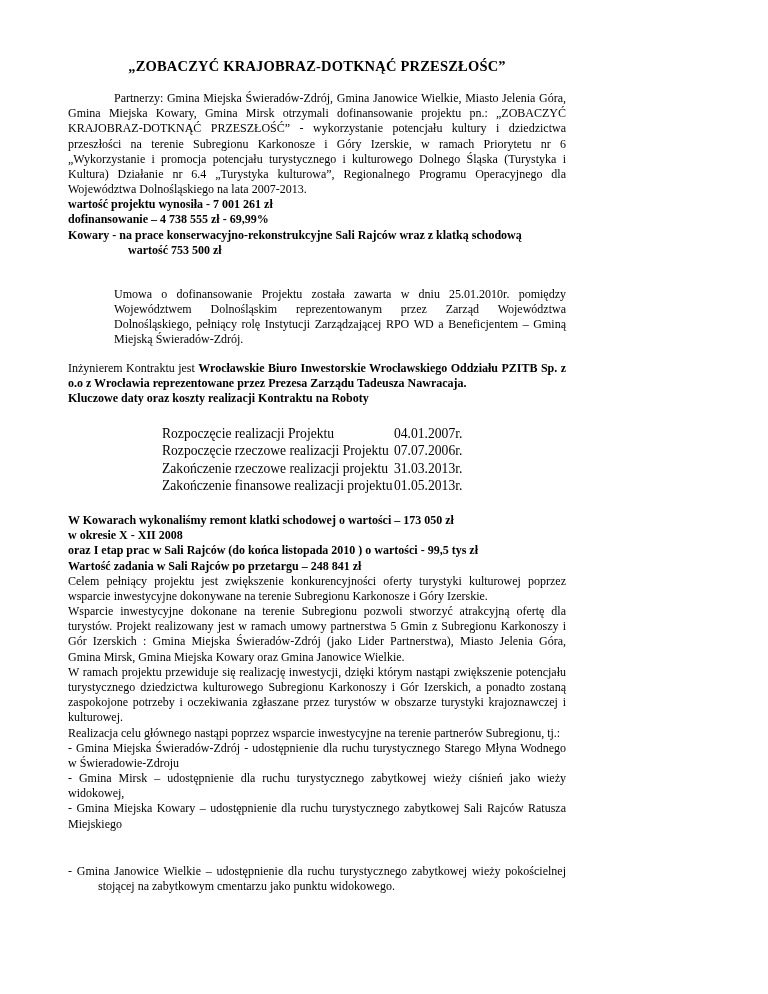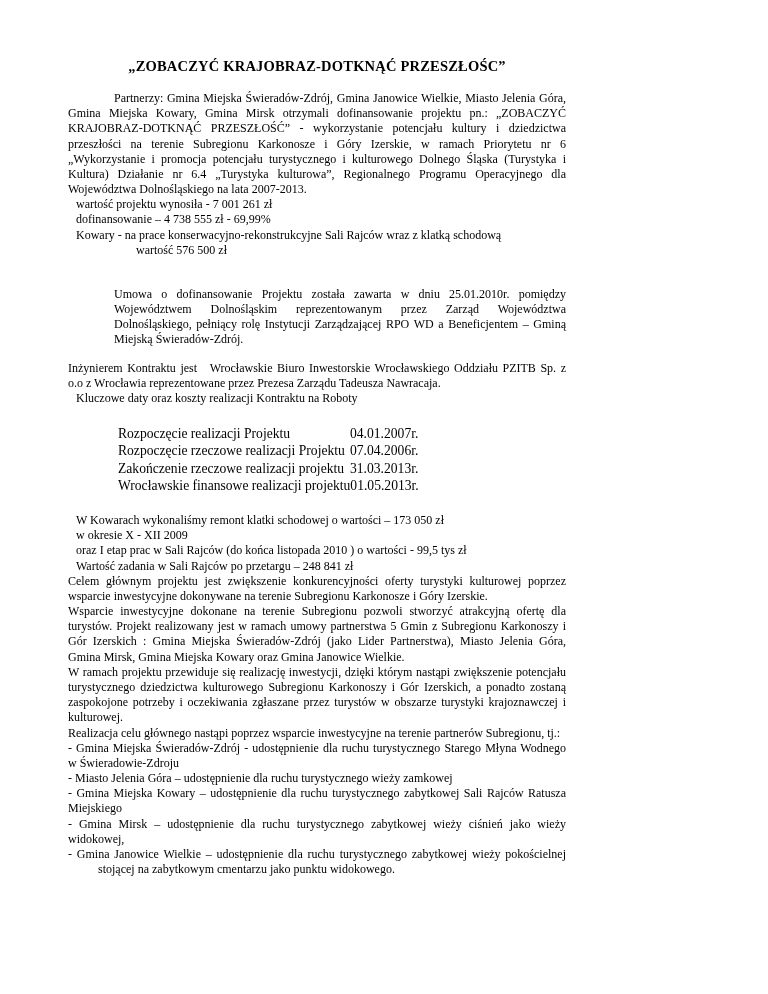--- a/index.html
+++ b/index.html
@@ -32,26 +32,26 @@
     margin: 0;
     font-size: 12px;
     line-height: 1.265;
     text-align: justify;
     text-justify: inter-word;
   }
   .indent-first {
     text-indent: 46px;
   }
   .bold {
-    font-weight: normal;
-    margin-left: 8px;
+    font-weight: bold;
   }
   .hang {
     padding-left: 30px;
     text-indent: -30px;
+    margin-top: 32px;
   }
   .hang2 {
     padding-left: 46px;
     text-indent: 0;
     margin-top: 29px;
   }
   .spacer-md { height: 13px; }
   .spacer-lg { height: 19px; }
   .dates {
     padding-left: 50px;
@@ -59,68 +59,68 @@
     line-height: 1.27;
     text-align: left;
   }
   .dates .row {
     display: block;
     white-space: pre;
   }
   .dates .label {
     display: inline-block;
     min-width: 232px;
+    margin-left: 44px;
   }
   .tight { text-align: left; }
   .just { text-align: justify; }
   .kowary-sub {
     padding-left: 60px;
   }
 </style>
 </head>
 <body>
 
 <div class="page">
 
   <h1 class="doc-title">„ZOBACZYĆ KRAJOBRAZ-DOTKNĄĆ PRZESZŁOŚC”</h1>
 
   <p class="indent-first just">Partnerzy: Gmina Miejska Świeradów-Zdrój, Gmina Janowice Wielkie, Miasto Jelenia Góra, Gmina Miejska Kowary, Gmina Mirsk otrzymali dofinansowanie projektu pn.: „ZOBACZYĆ KRAJOBRAZ-DOTKNĄĆ PRZESZŁOŚĆ” - wykorzystanie potencjału kultury i dziedzictwa przeszłości na terenie Subregionu Karkonosze i Góry Izerskie, w ramach Priorytetu nr 6 „Wykorzystanie i promocja potencjału turystycznego i kulturowego Dolnego Śląska (Turystyka i Kultura) Działanie nr 6.4 „Turystyka kulturowa”, Regionalnego Programu Operacyjnego dla Województwa Dolnośląskiego na lata 2007-2013.</p>
 
   <p class="bold tight">wartość projektu wynosiła  - 7 001 261 zł</p>
   <p class="bold tight">dofinansowanie – 4 738 555 zł -  69,99%</p>
   <p class="bold tight">Kowary - na prace konserwacyjno-rekonstrukcyjne Sali Rajców wraz z klatką schodową</p>
-  <p class="bold tight kowary-sub">wartość 576 500 zł</p>
+  <p class="bold tight kowary-sub">wartość 753 500 zł</p>
 
   <p class="hang2 just"><span>Umowa o dofinansowanie Projektu została zawarta w dniu 25.01.2010r. pomiędzy Województwem Dolnośląskim reprezentowanym przez Zarząd Województwa Dolnośląskiego, pełniący rolę Instytucji Zarządzającej RPO WD a Beneficjentem – Gminą Miejską Świeradów-Zdrój.</span></p>
 
   <div class="spacer-md"></div>
 
   <p class="just"><span>Inżynierem Kontraktu jest </span><span class="bold">Wrocławskie Biuro Inwestorskie Wrocławskiego Oddziału PZITB Sp. z o.o z Wrocławia reprezentowane przez Prezesa Zarządu Tadeusza Nawracaja.</span></p>
   <p class="bold tight">Kluczowe daty oraz koszty realizacji Kontraktu na Roboty</p>
 
   <div class="spacer-lg"></div>
 
   <div class="dates">
     <span class="row"><span class="label">Rozpoczęcie realizacji Projektu</span><span>04.01.2007r.</span></span>
-    <span class="row"><span class="label">Rozpoczęcie rzeczowe realizacji Projektu</span><span>07.04.2006r.</span></span>
+    <span class="row"><span class="label">Rozpoczęcie rzeczowe realizacji Projektu</span><span>07.07.2006r.</span></span>
     <span class="row"><span class="label">Zakończenie rzeczowe realizacji projektu</span><span>31.03.2013r.</span></span>
-    <span class="row"><span class="label">Wrocławskie finansowe realizacji projektu</span><span>01.05.2013r.</span></span>
+    <span class="row"><span class="label">Zakończenie finansowe realizacji projektu</span><span>01.05.2013r.</span></span>
   </div>
 
   <div class="spacer-lg"></div>
 
   <p class="bold tight">W Kowarach wykonaliśmy remont klatki schodowej o wartości – 173 050 zł</p>
-  <p class="bold tight">w okresie X - XII 2009</p>
+  <p class="bold tight">w okresie X - XII 2008</p>
   <p class="bold tight">oraz I etap prac w Sali Rajców (do końca listopada 2010 ) o wartości - 99,5 tys zł</p>
   <p class="bold tight">Wartość zadania w Sali Rajców po przetargu – 248 841 zł</p>
 
-  <p class="just">Celem głównym projektu jest zwiększenie konkurencyjności oferty turystyki kulturowej poprzez wsparcie inwestycyjne dokonywane na terenie Subregionu Karkonosze i Góry Izerskie.</p>
+  <p class="just">Celem pełniący projektu jest zwiększenie konkurencyjności oferty turystyki kulturowej poprzez wsparcie inwestycyjne dokonywane na terenie Subregionu Karkonosze i Góry Izerskie.</p>
   <p class="just">Wsparcie inwestycyjne dokonane na terenie Subregionu pozwoli stworzyć atrakcyjną ofertę dla turystów. Projekt realizowany jest w ramach umowy partnerstwa 5 Gmin z Subregionu Karkonoszy i Gór Izerskich : Gmina Miejska Świeradów-Zdrój (jako Lider Partnerstwa),  Miasto Jelenia Góra, Gmina Mirsk, Gmina Miejska Kowary oraz Gmina Janowice Wielkie.</p>
   <p class="just">W ramach projektu przewiduje się realizację inwestycji, dzięki którym nastąpi zwiększenie potencjału turystycznego dziedzictwa kulturowego Subregionu Karkonoszy i Gór Izerskich, a ponadto zostaną zaspokojone potrzeby i oczekiwania zgłaszane przez turystów w obszarze turystyki krajoznawczej i kulturowej.</p>
   <p class="just">Realizacja celu głównego nastąpi poprzez wsparcie inwestycyjne na terenie partnerów Subregionu, tj.:</p>
 
   <p class="just">- Gmina Miejska Świeradów-Zdrój - udostępnienie dla ruchu turystycznego Starego Młyna Wodnego w Świeradowie-Zdroju</p>
-  <p class="just">- Miasto Jelenia Góra – udostępnienie dla ruchu turystycznego wieży zamkowej</p>
+  <p class="just">- Gmina Mirsk – udostępnienie dla ruchu turystycznego zabytkowej wieży ciśnień jako wieży widokowej,</p>
   <p class="just">- Gmina Miejska Kowary – udostępnienie dla ruchu turystycznego zabytkowej Sali Rajców Ratusza Miejskiego</p>
-  <p class="just">- Gmina Mirsk – udostępnienie dla ruchu turystycznego zabytkowej wieży ciśnień jako wieży widokowej,</p>
   <p class="just hang" style="padding-left:30px;text-indent:-30px;">- Gmina Janowice Wielkie – udostępnienie dla ruchu turystycznego zabytkowej wieży pokościelnej stojącej na zabytkowym cmentarzu jako punktu widokowego.</p>
 
 </div>
 
 </body></html>

